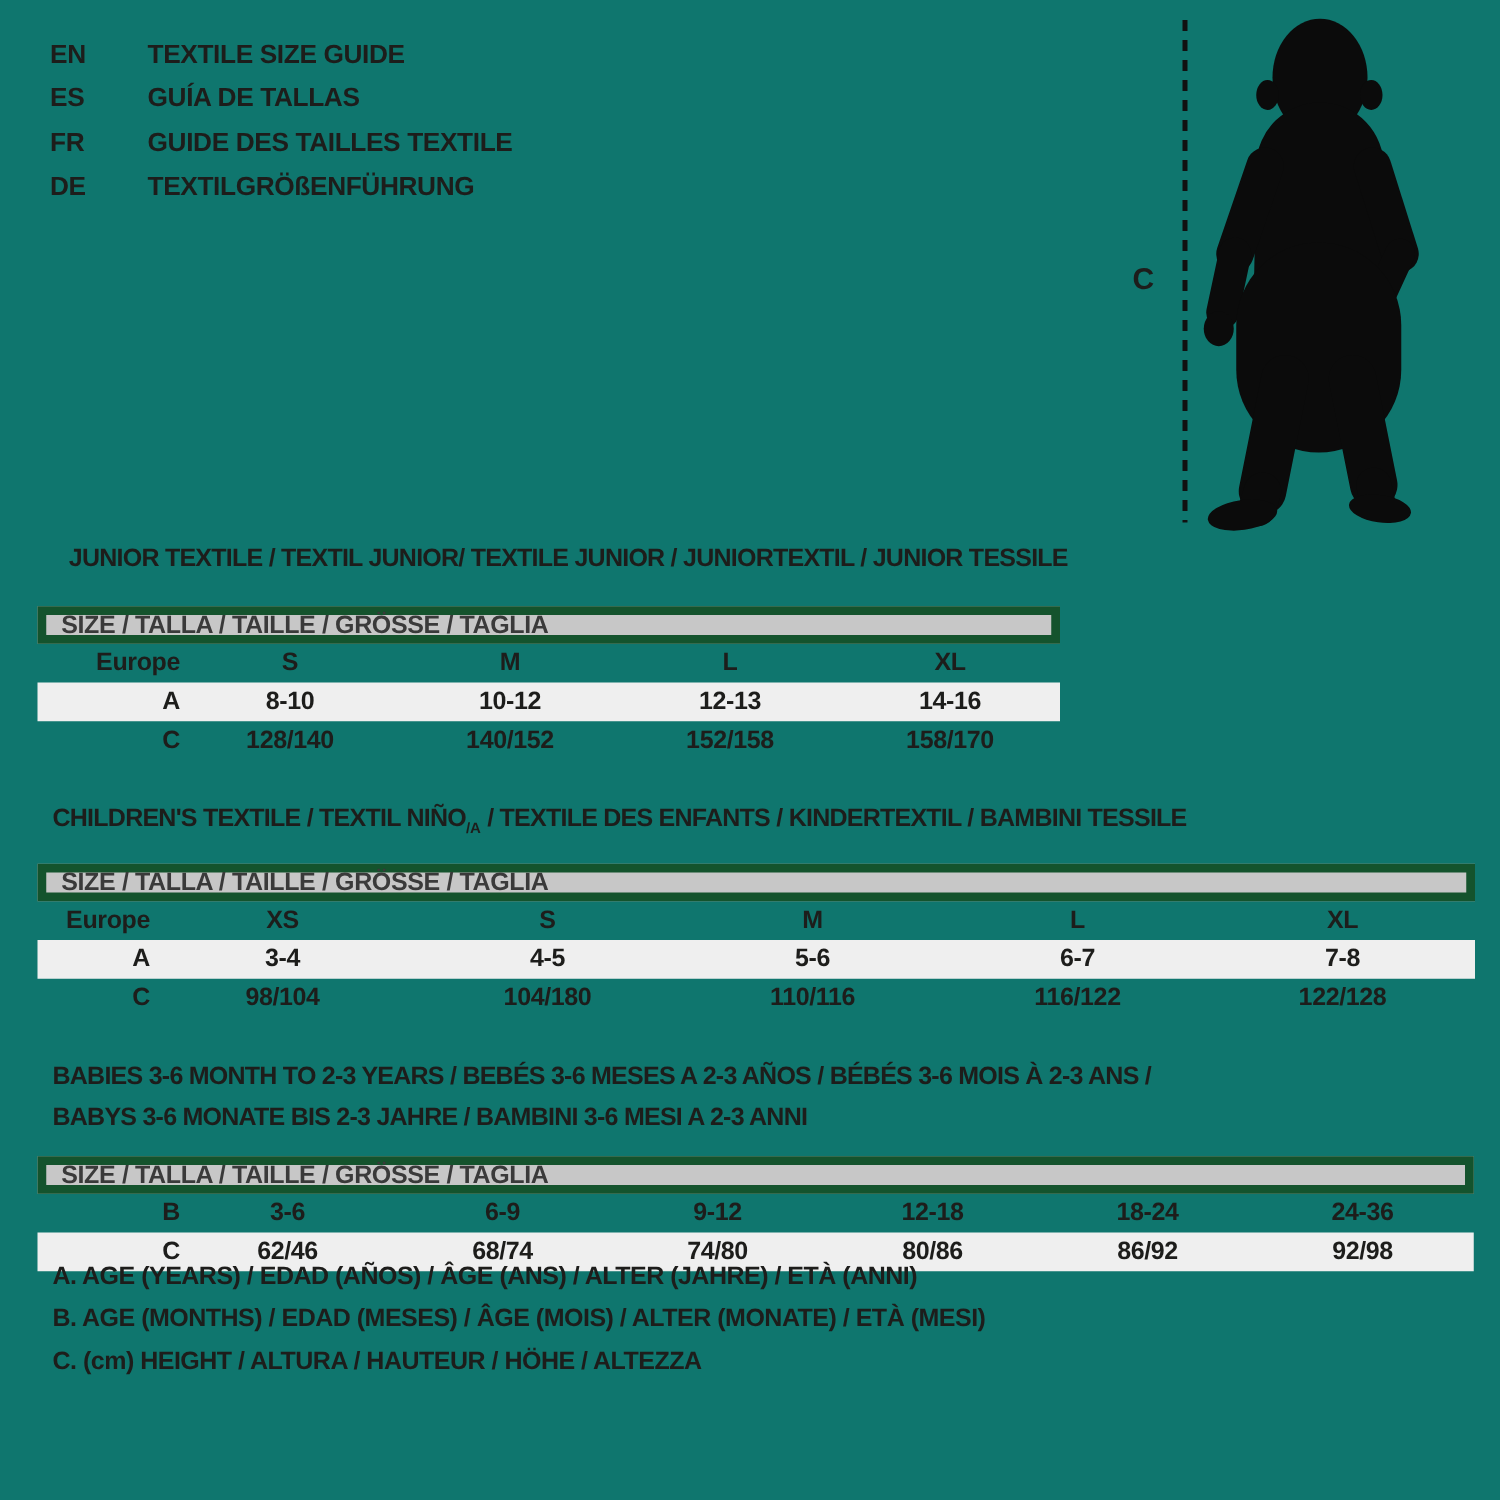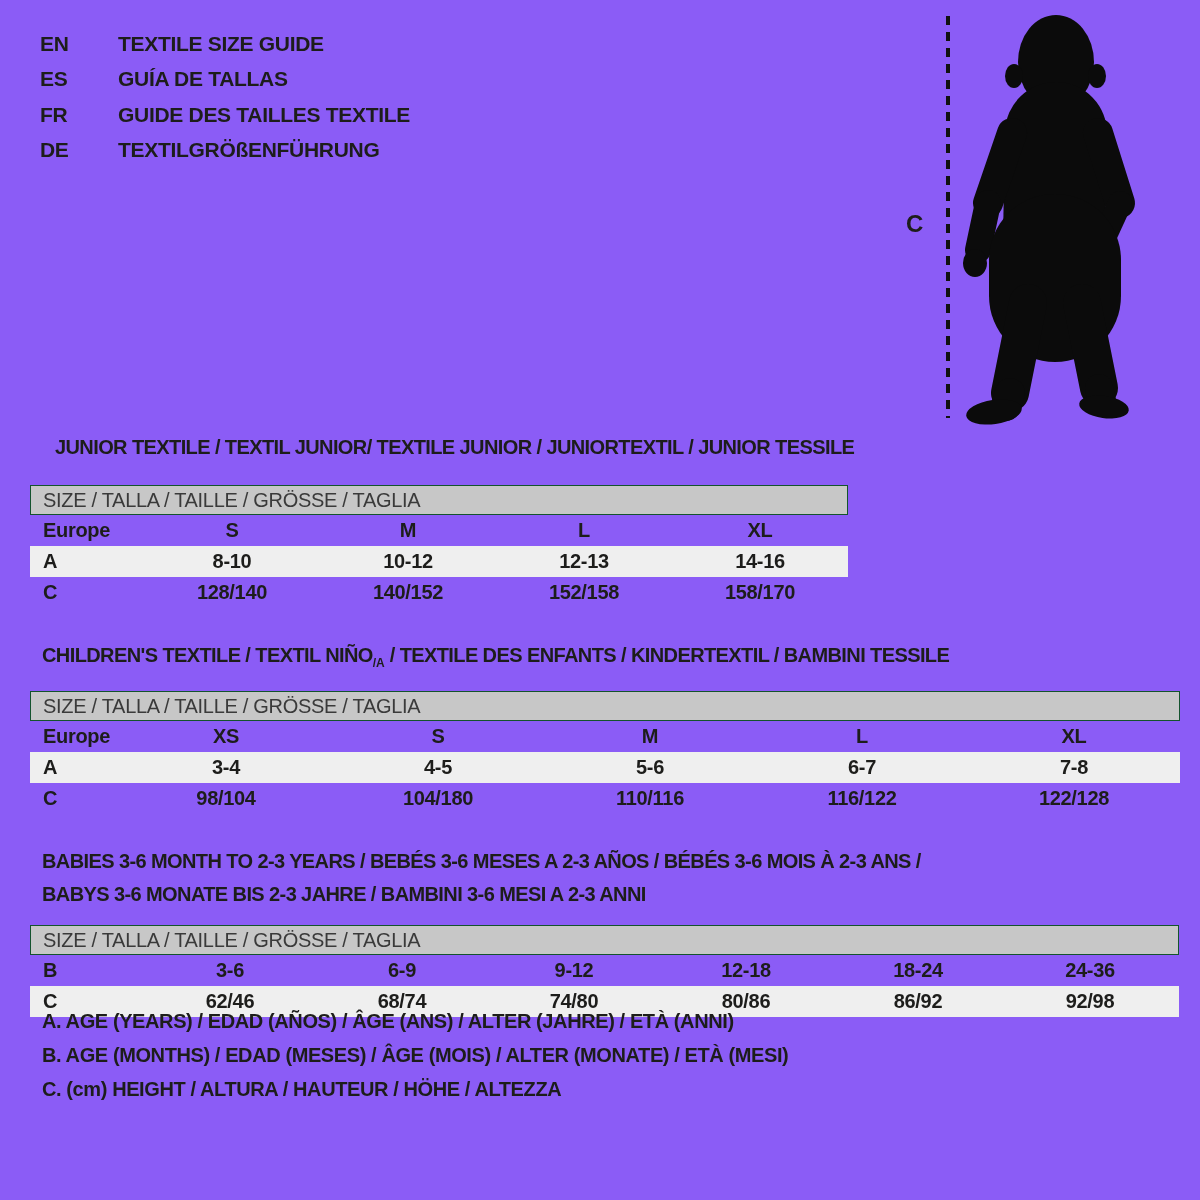--- a/index.html
+++ b/index.html
@@ -1,39 +1,39 @@
 <!DOCTYPE html>
 <html><head>
 <meta charset="utf-8">
 <style>
   html,body{margin:0;padding:0;background:#fff;}
   #page{
-    position:relative;width:1200px;height:1200px;background:#8b5cf6;
+    position:relative;width:1200px;height:1200px;background:#0f766e;
     font-family:"Liberation Sans", sans-serif;color:#1d1d1b;overflow:hidden;
     -webkit-font-smoothing:antialiased;
   }
   
   .lang-block{position:absolute;left:40px;top:26px;}
   .lang-row{display:flex;height:35.5px;align-items:center;font-weight:bold;font-size:21px;letter-spacing:-0.3px;}
   .lang-code{width:78px;}
   
   .measure-line{position:absolute;left:946px;top:16px;width:4px;height:402px;
     background:repeating-linear-gradient(to bottom,#111 0 9px,transparent 9px 16px);}
   .figure-label{position:absolute;left:906px;top:210px;font-size:24px;font-weight:bold;}
   .silhouette{position:absolute;left:948px;top:8px;}
   
   .sec-heading{position:absolute;left:42px;font-size:20px;font-weight:bold;letter-spacing:-0.6px;white-space:nowrap;}
   .sub{font-size:12px;vertical-align:-5px;letter-spacing:0;}
   
   .size-table{position:absolute;left:30px;}
-  .t-header{box-sizing:border-box;height:30px;background:#c7c7c7;border:1px solid #14532d;
-    display:flex;align-items:center;padding-left:12px;font-size:20px;font-weight:normal;letter-spacing:-0.3px;color:#3a3a3a;}
+  .t-header{box-sizing:border-box;height:30px;background:#c7c7c7;border:7px solid #14532d;
+    display:flex;align-items:center;padding-left:12px;font-size:20px;font-weight:bold;letter-spacing:-0.3px;color:#3a3a3a;}
   .t-row{display:flex;height:31px;align-items:center;font-size:20px;font-weight:bold;letter-spacing:-0.3px;}
   .t-row.shaded{background:#efefef;}
-  .t-label{padding-left:13px;box-sizing:border-box;}
+  .t-label{padding-left:13px;box-sizing:border-box;text-align:right;}
   .cell{text-align:center;}
   .w1{width:818px;} .w1 .t-label{width:114px;} .w1 .cell{width:176px;}
   .w2{width:1150px;} .w2 .t-label{width:90px;} .w2 .cell{width:212px;}
   .w3{width:1149px;} .w3 .t-label{width:114px;} .w3 .cell{width:172px;}
   
   .notes{position:absolute;left:42px;top:1004px;}
   .note-line{height:34px;display:flex;align-items:center;font-size:20px;font-weight:bold;letter-spacing:-0.4px;white-space:nowrap;}
 </style>
 </head>
 <body>

